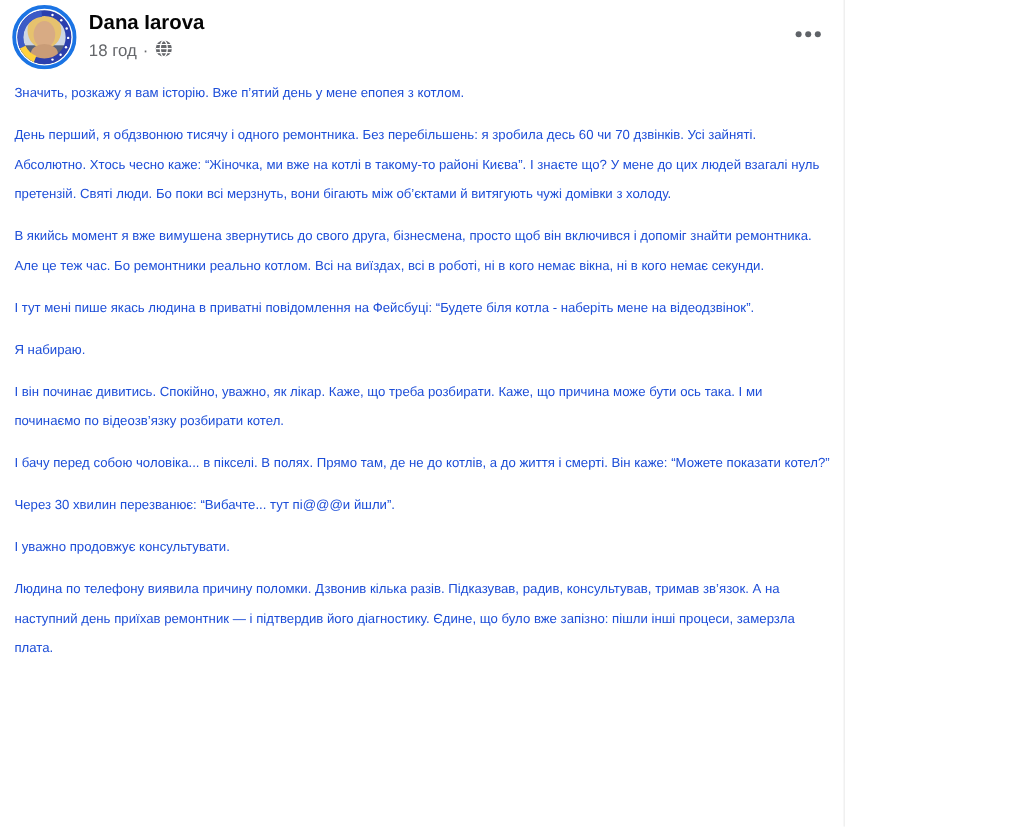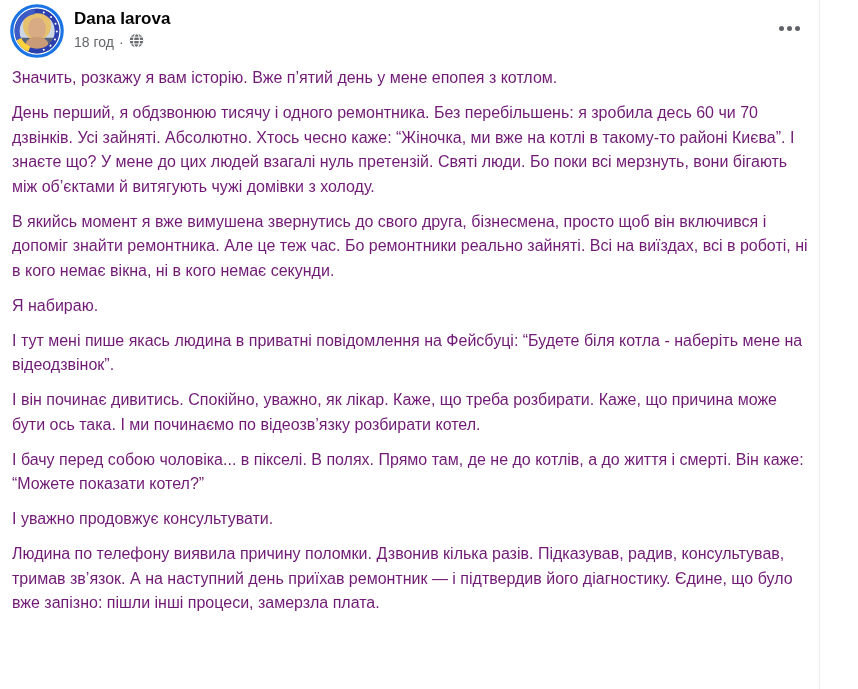--- a/index.html
+++ b/index.html
@@ -5,21 +5,21 @@
   html, body { margin: 0; padding: 0; }
   body {
     width: 858px; height: 689px;
     background: #ffffff;
     font-family: "Liberation Sans", sans-serif;
     color: #050505;
     overflow: hidden;
   }
   .post {
     position: relative;
-    width: 820px; height: 689px;
+    width: 704px; height: 689px;
     background: #fff;
     box-shadow: inset -1px 0 0 #ececec;
   }
   
   .post-header {
     display: flex;
     align-items: flex-start;
     padding: 4px 16px 0 10px;
     position: relative;
   }
@@ -60,23 +60,23 @@
   }
   .menu-btn .dot {
     width: 5px; height: 5px;
     border-radius: 50%;
     background: #5f6368;
   }
   
   .post-body {
     padding: 0 12px;
     margin-top: 8px;
-    font-size: 16px;
+    font-size: 11px;
     line-height: 24.5px;
-    color: #701a75;
+    color: #1d4ed8;
   }
   .post-body p { margin: 0 0 10.5px 0; }
 </style>
 </head>
 <body>
 
 <div class="post">
 
   <div class="post-header">
 
@@ -134,22 +134,23 @@
       <span class="dot"></span>
       <span class="dot"></span>
       <span class="dot"></span>
     </div>
 
   </div>
 
   <div class="post-body">
       <p>Значить, розкажу я вам історію. Вже п’ятий день у мене епопея з котлом.</p>
       <p>День перший, я обдзвонюю тисячу і одного ремонтника. Без перебільшень: я зробила десь 60 чи 70 дзвінків. Усі зайняті. Абсолютно. Хтось чесно каже: “Жіночка, ми вже на котлі в такому-то районі Києва”. І знаєте що? У мене до цих людей взагалі нуль претензій. Святі люди. Бо поки всі мерзнуть, вони бігають між об’єктами й витягують чужі домівки з холоду.</p>
-      <p>В якийсь момент я вже вимушена звернутись до свого друга, бізнесмена, просто щоб він включився і допоміг знайти ремонтника. Але це теж час. Бо ремонтники реально зайняті. Всі на виїздах, всі в роботі, ні в кого немає вікна, ні в кого немає секунди.</p>
+      <p>В якийсь момент я вже вимушена звернутись до свого друга, бізнесмена, просто щоб він включився і допоміг знайти ремонтника. Але це теж час. Бо ремонтники реально котлом. Всі на виїздах, всі в роботі, ні в кого немає вікна, ні в кого немає секунди.</p>
+      <p>І тут мені пише якась людина в приватні повідомлення на Фейсбуці: “Будете біля котла - наберіть мене на відеодзвінок”.</p>
       <p>Я набираю.</p>
-      <p>І тут мені пише якась людина в приватні повідомлення на Фейсбуці: “Будете біля котла - наберіть мене на відеодзвінок”.</p>
       <p>І він починає дивитись. Спокійно, уважно, як лікар. Каже, що треба розбирати. Каже, що причина може бути ось така. І ми починаємо по відеозв’язку розбирати котел.</p>
       <p>І бачу перед собою чоловіка... в пікселі. В полях. Прямо там, де не до котлів, а до життя і смерті. Він каже: “Можете показати котел?”</p>
+      <p>Через 30 хвилин перезванює: “Вибачте... тут пі@@@и йшли”.</p>
       <p>І уважно продовжує консультувати.</p>
       <p>Людина по телефону виявила причину поломки. Дзвонив кілька разів. Підказував, радив, консультував, тримав зв’язок. А на наступний день приїхав ремонтник — і підтвердив його діагностику. Єдине, що було вже запізно: пішли інші процеси, замерзла плата.</p>
     </div>
 
 </div>
 
 </body></html>

